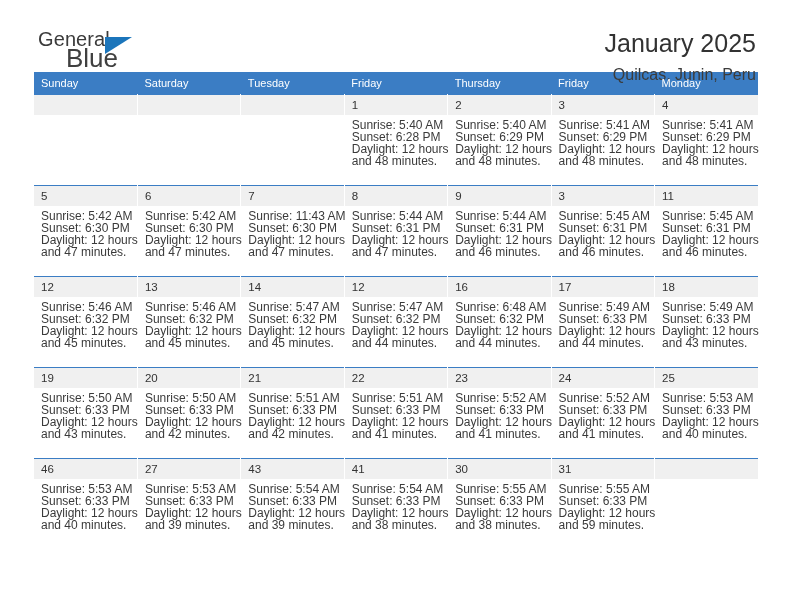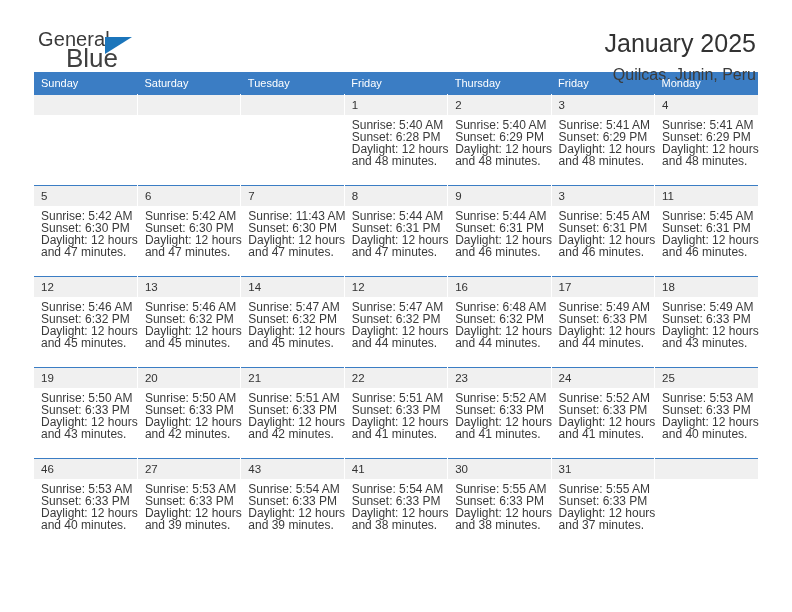--- a/index.html
+++ b/index.html
@@ -450,21 +450,21 @@
             <div>Daylight: 12 hours</div>
             <div>and 38 minutes.</div>
           </div>
         </td>
         <td>
           <span class="daynum">31</span>
           <div class="details">
             <div>Sunrise: 5:55 AM</div>
             <div>Sunset: 6:33 PM</div>
             <div>Daylight: 12 hours</div>
-            <div>and 37 minutes.</div>
+            <div>and 59 minutes.</div>
           </div>
         </td>
         <td class="empty">
           <span class="daynum"></span>
         </td>
       </tr>
 
     </tbody>
   </table>
 

